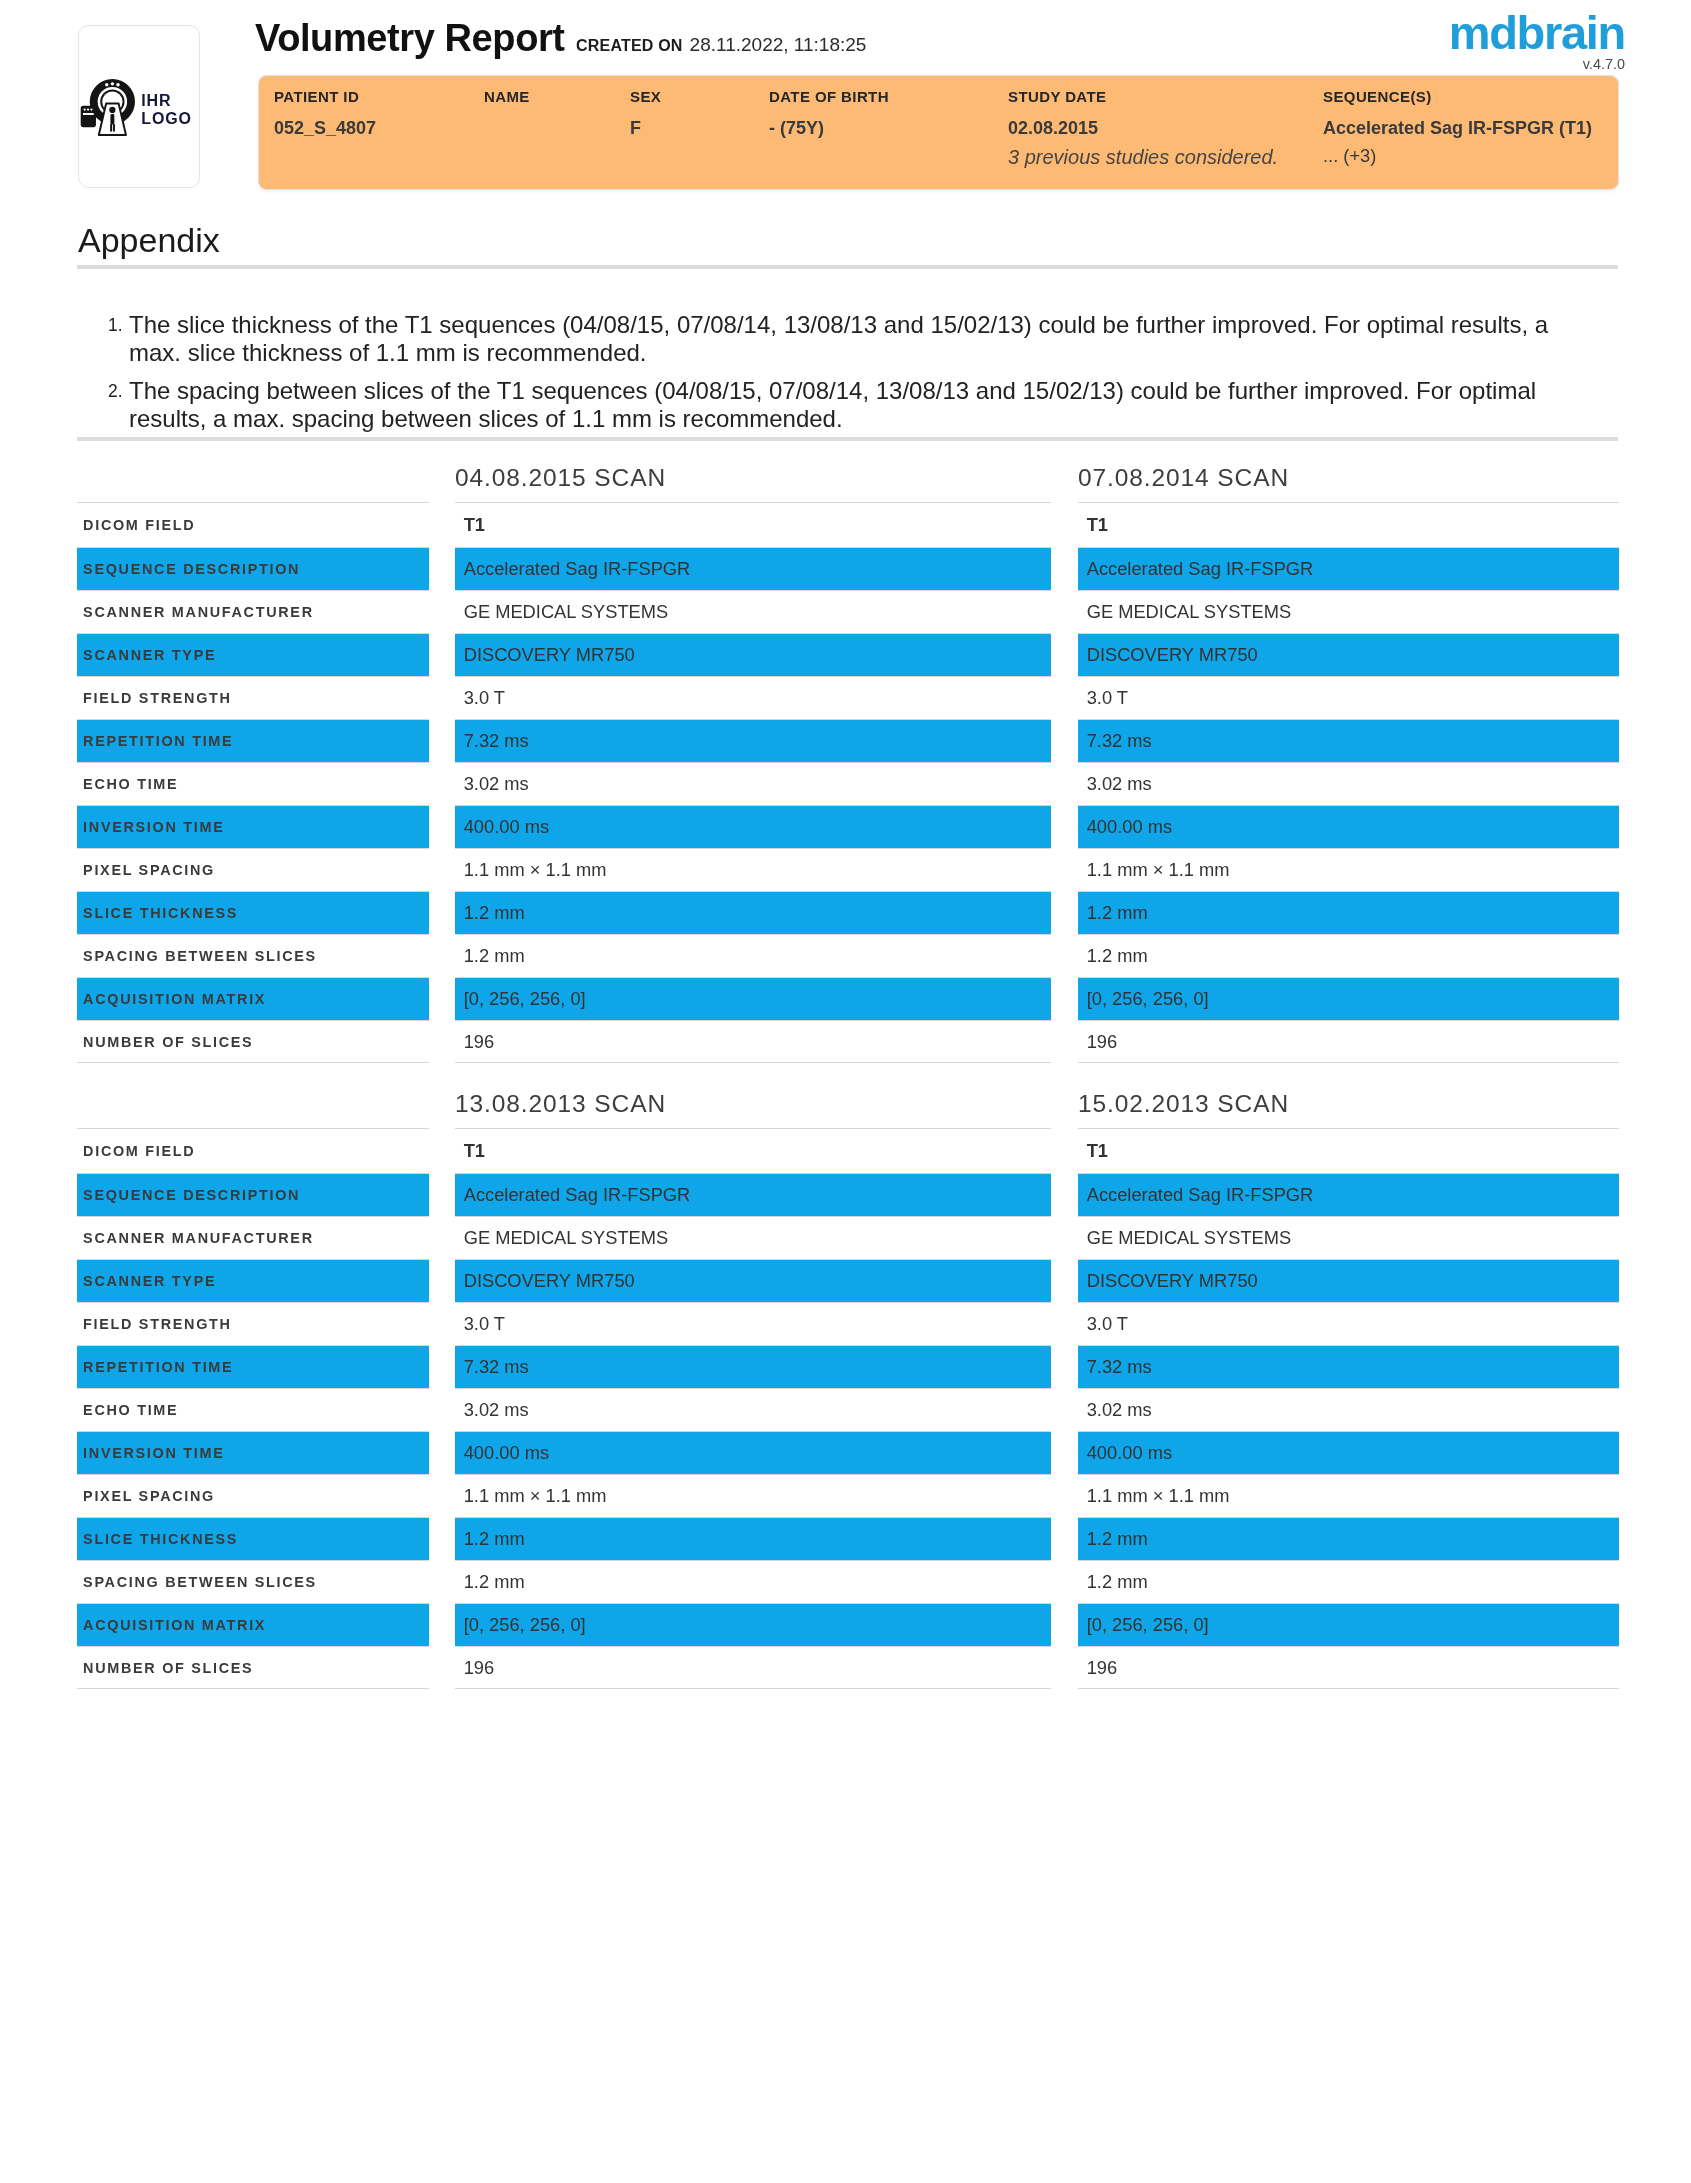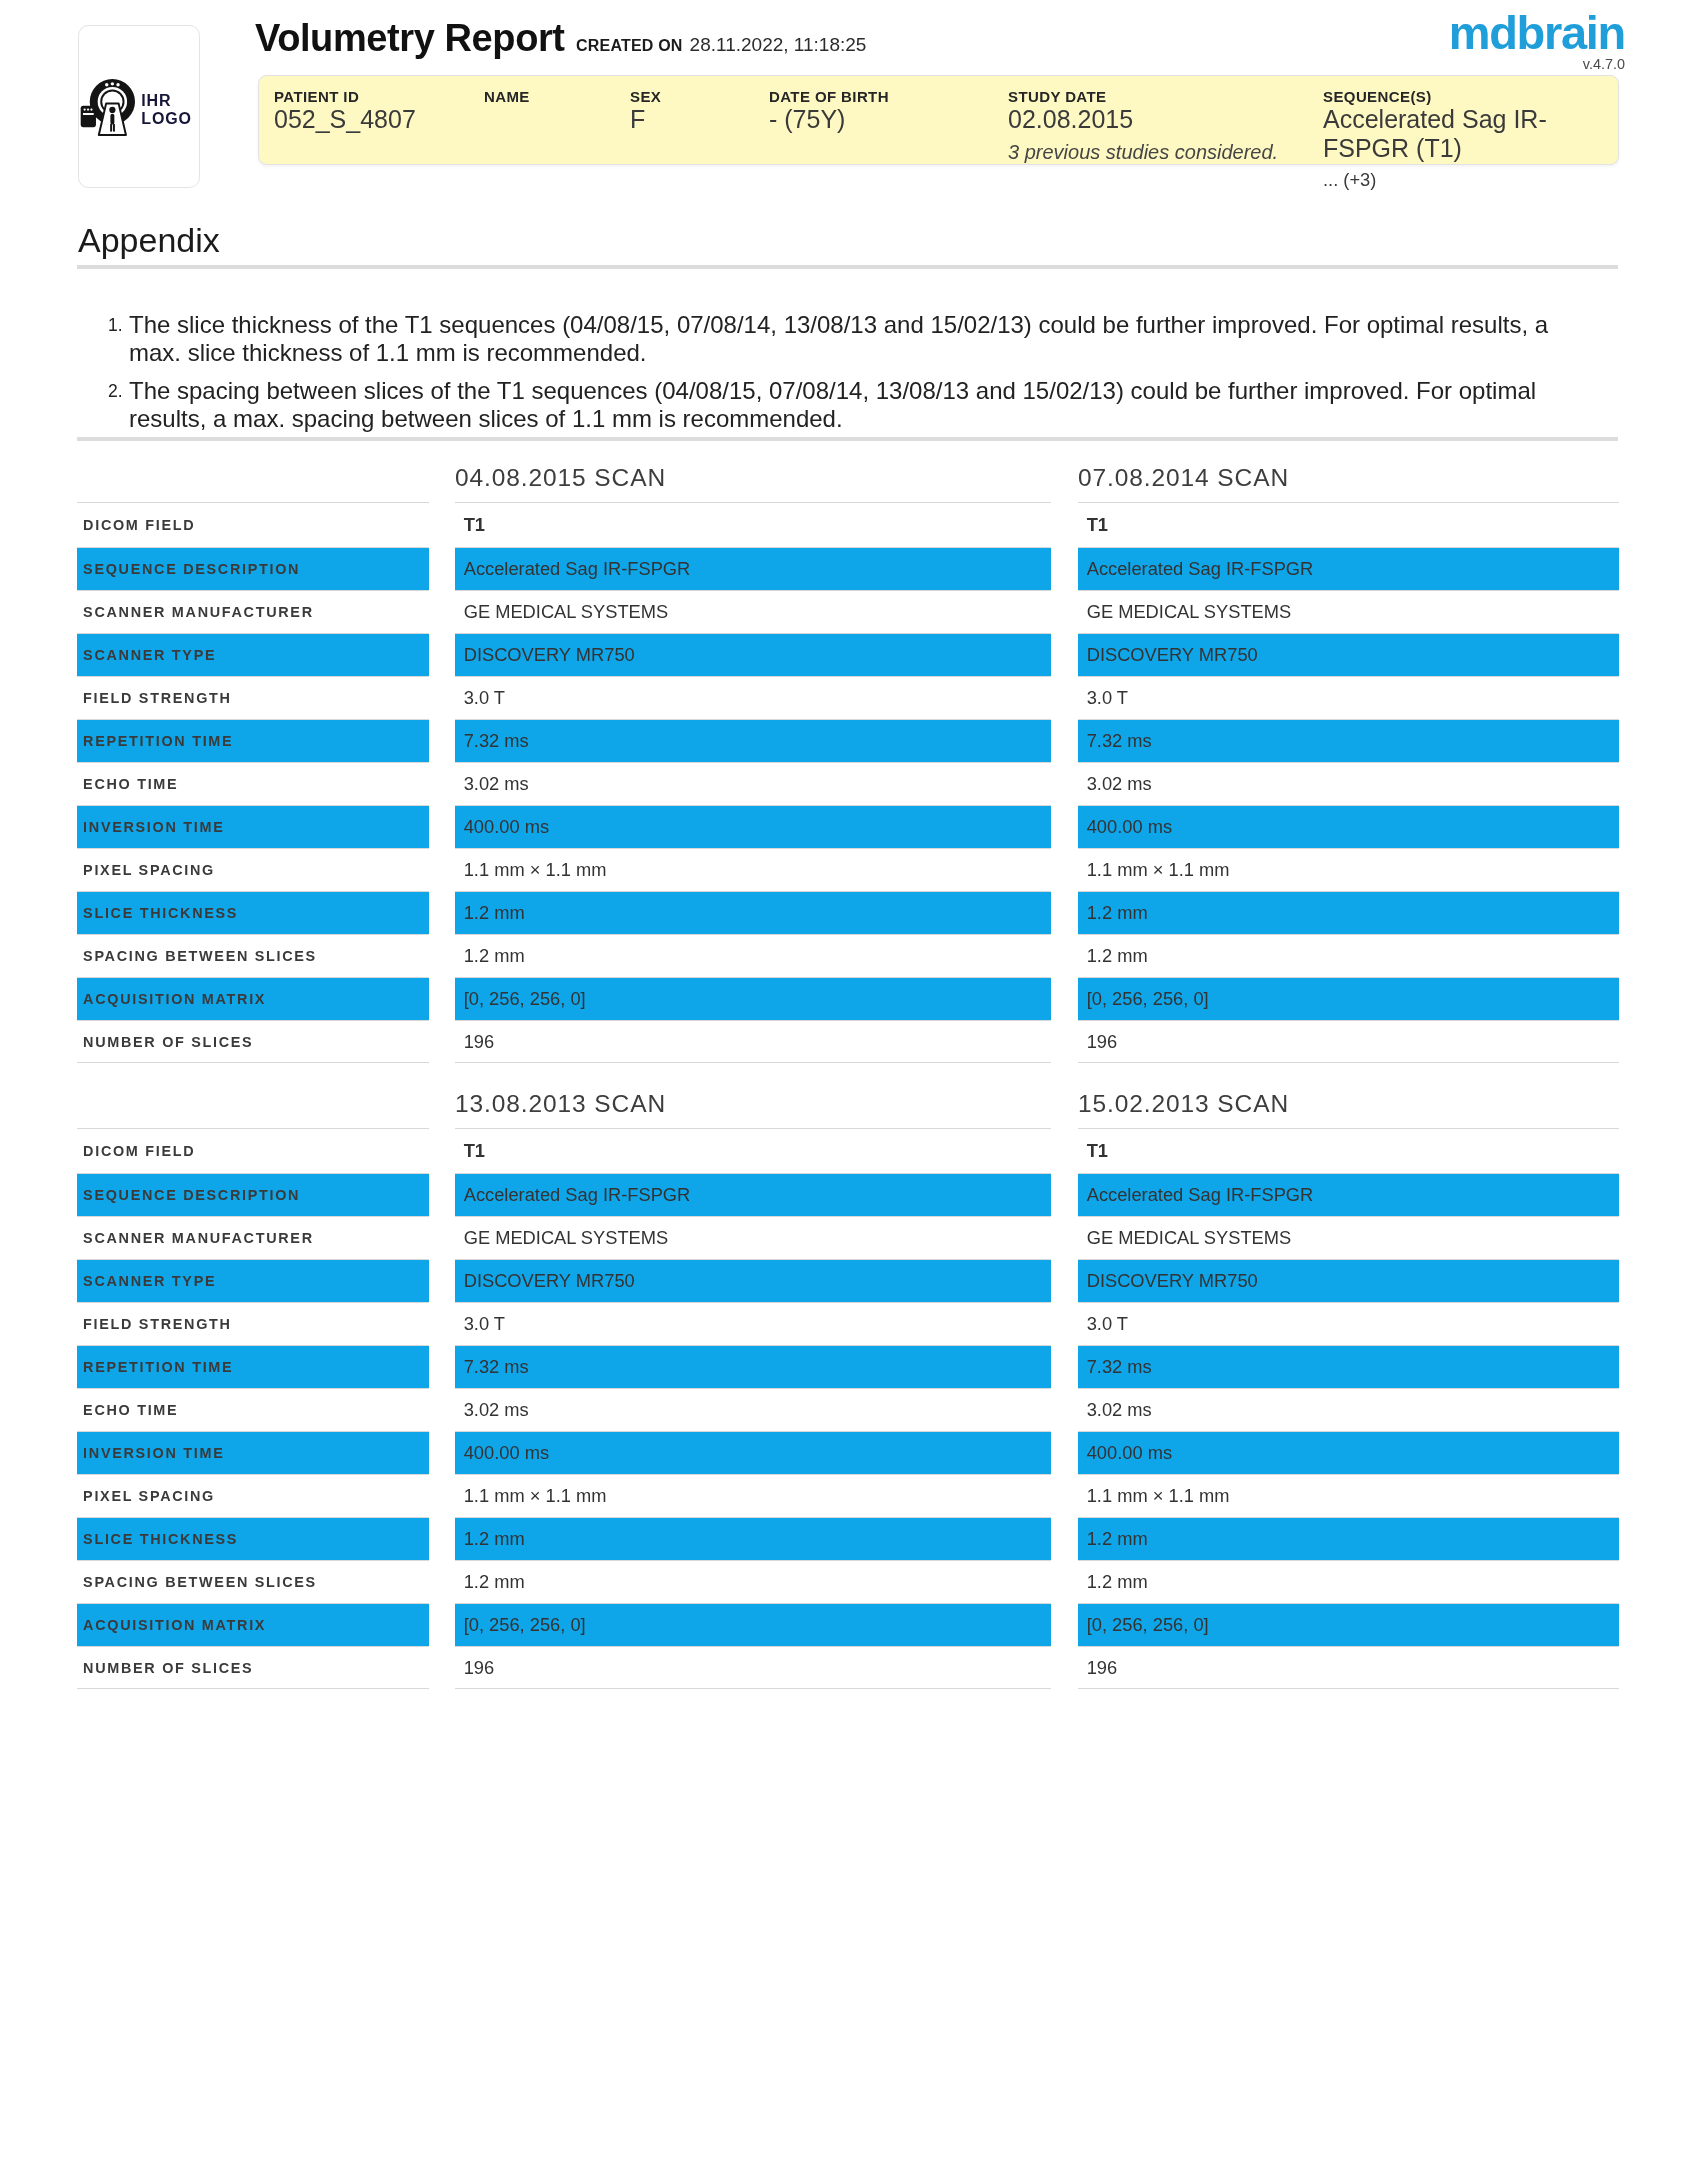--- a/index.html
+++ b/index.html
@@ -15,26 +15,26 @@
 
   .title-row{position:absolute;left:255px;top:16.6px;display:flex;align-items:baseline;white-space:nowrap;justify-content:center;}
   .report-title{font-size:38px;font-weight:700;color:#111;letter-spacing:-0.4px;}
   .created-label{margin-left:11.4px;font-size:16px;font-weight:700;color:#1c1c1c;letter-spacing:0.2px;}
   .created-value{margin-left:7px;font-size:19px;font-weight:400;color:#2b2b2b;}
 
   .brand{position:absolute;right:66px;top:7.9px;text-align:right;}
   .brand-name{font-size:47px;font-weight:700;letter-spacing:-1.3px;color:#1f9ed9;line-height:1.05;}
   .brand-version{font-size:14.4px;color:#4a4a4a;margin-top:-1.7px;}
 
-  .patient-card{position:absolute;left:258px;top:75px;width:1361px;height:90px;background:#fef9c3;
+  .patient-card{position:absolute;left:258px;top:75px;width:1361px;height:115px;background:#fdba74;
     border:1.3px solid #e2e2e2;border-radius:8.7px;box-sizing:border-box;box-shadow:0 1.3px 3.5px rgba(0,0,0,0.05);}
   .pfield{position:absolute;top:12.2px;}
   .pf0{left:15px;} .pf1{left:225px;} .pf2{left:371px;} .pf3{left:510px;} .pf4{left:749px;} .pf5{left:1064px;}
   .plabel{font-size:15px;font-weight:700;color:#262626;letter-spacing:0.4px;}
-  .pvalue{font-size:25px;font-weight:400;color:#3a3a3a;min-height:21px;}
+  .pvalue{margin-top:13px;font-size:18px;font-weight:700;color:#3a3a3a;min-height:21px;}
   .pnote{margin-top:7px;font-size:20px;font-style:italic;color:#454545;}
   .pvalue2{margin-top:6.1px;font-size:18.3px;color:#3a3a3a;}
 
   
   .appendix-h{position:absolute;left:78px;top:221px;margin:0;font-size:34px;font-weight:400;color:#1b1b1b;}
   .hr{position:absolute;left:77px;width:1541px;height:3.9px;background:#dcdcdc;}
   .hr1{top:265px;} .hr2{top:437px;}
   .intro{position:absolute;left:77px;top:283px;width:1537px;margin:0;font-size:17.5px;color:#222;line-height:23.6px;}
   .qlist{position:absolute;left:108px;top:311px;width:1498px;}
   .qitem{display:flex;margin-bottom:9.6px;}

